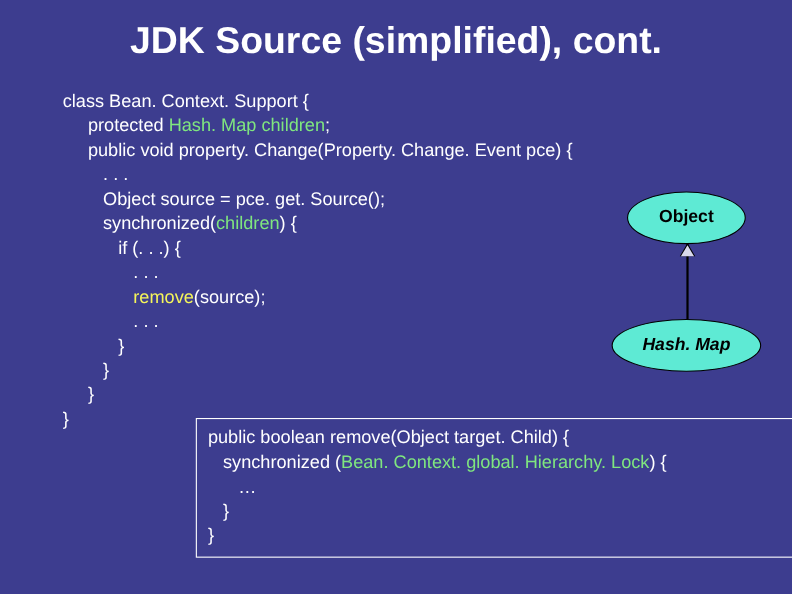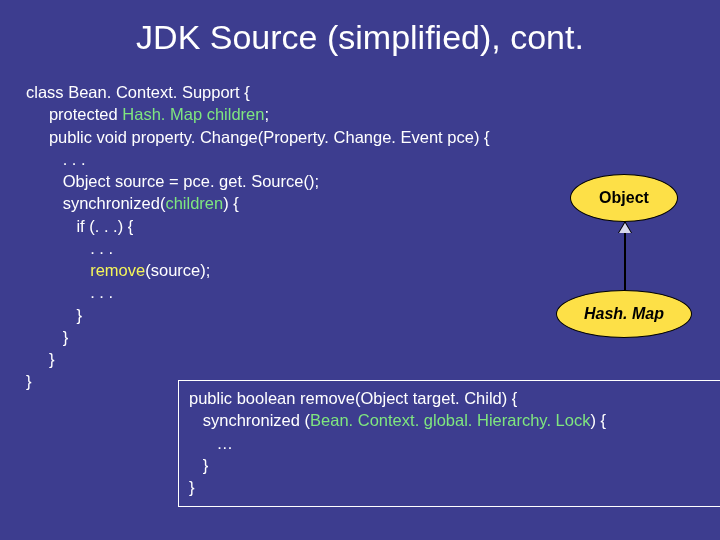--- a/index.html
+++ b/index.html
@@ -9,36 +9,36 @@
     background: #3d3d8f;
     font-family: Arial, Helvetica, sans-serif;
     overflow: hidden;
     position: relative;
   }
   .title {
     color: #fff;
     font-size: 34px;
     text-align: center;
     padding: 18px 20px 24px 20px;
-    font-weight: 400;
+    font-weight: 700;
   }
   .content {
     color: #fff;
     font-size: 16.5px;
     line-height: 1.35;
-    padding-left: 26px;
+    padding-left: 57px;
     white-space: pre;
     font-family: Arial, Helvetica, sans-serif;
   }
   .green { color: #7fe67f; }
   .yellow { color: #f5f55a; }
 
   .bubble {
     position: absolute;
-    background: #fde047;
+    background: #5eead4;
     border: 1px solid #000;
     border-radius: 50%;
     display: flex;
     align-items: center;
     justify-content: center;
     font-family: Arial, Helvetica, sans-serif;
     color: #000;
     font-size: 16px;
     font-weight: 700;
   }

